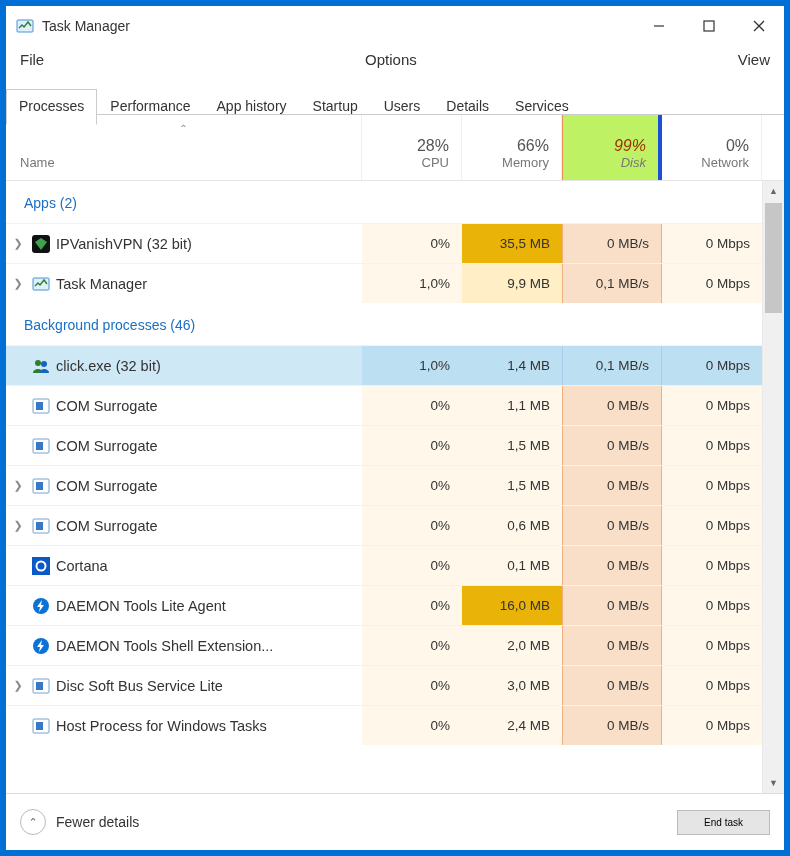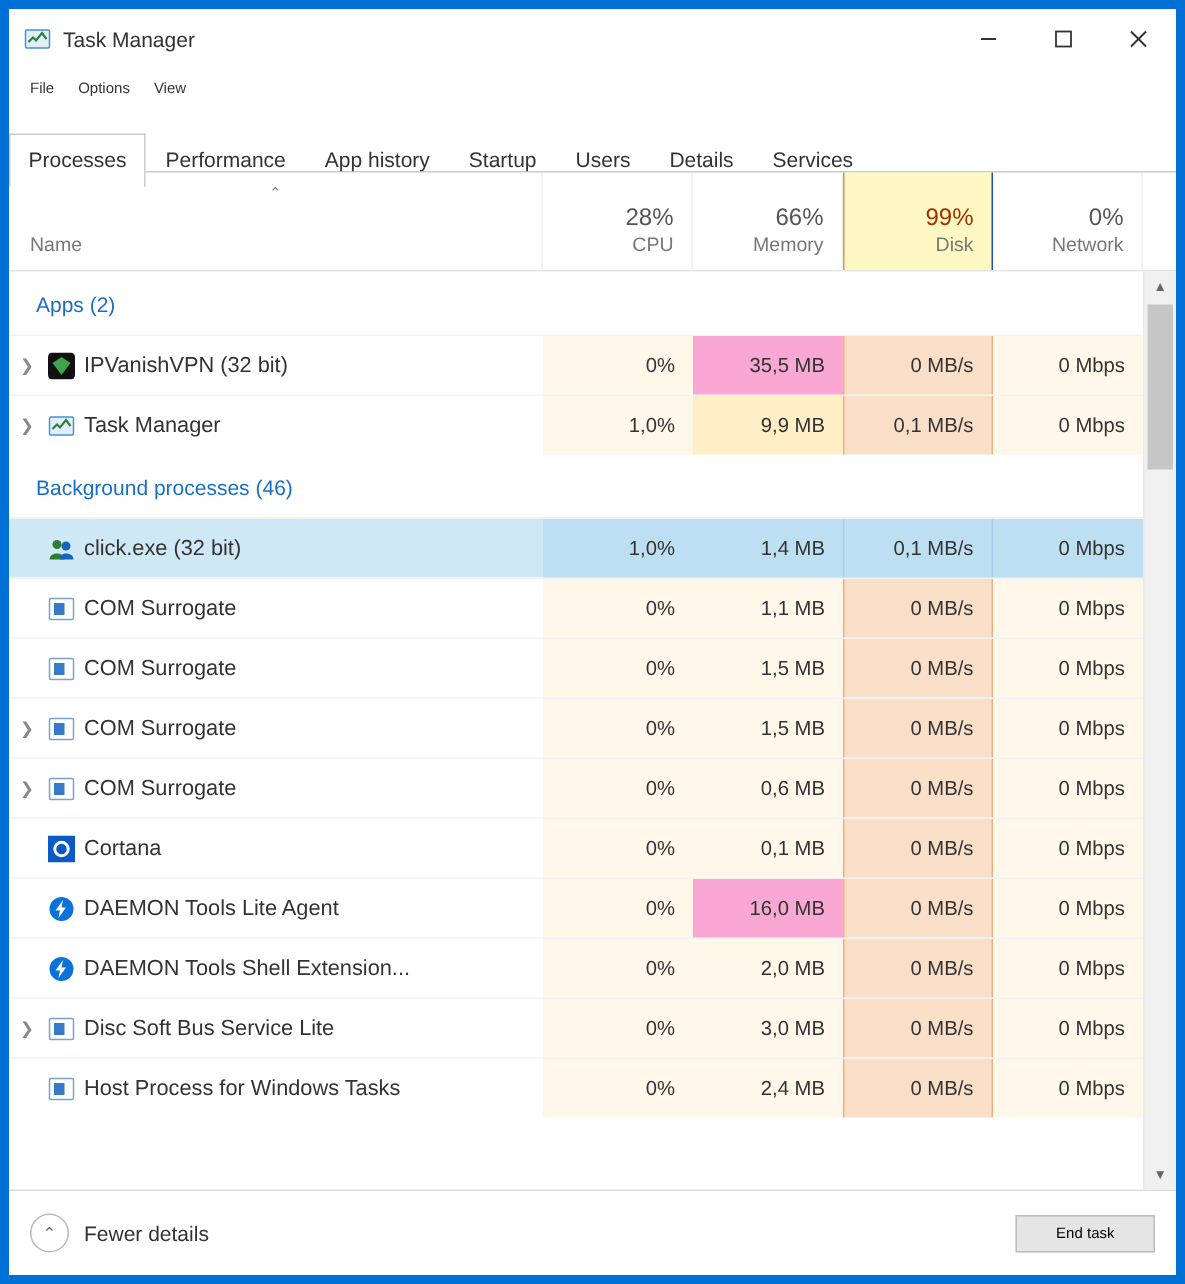--- a/index.html
+++ b/index.html
@@ -32,21 +32,22 @@
   width: 50px; height: 40px;
   display: flex; align-items: center; justify-content: center;
   font-size: 14px;
 }
 
 
 .menubar {
   height: 26px;
   display: flex; align-items: center;
   padding: 0 6px;
-  font-size: 10px;
+  font-size: 15px;
+  justify-content: space-between;
 }
 .menubar .menuitem { padding: 3px 8px; }
 
 
 .tabbar {
   display: flex;
   border-bottom: 1px solid #ccc;
   margin-top: 6px;
 }
 .tab {
@@ -86,23 +87,24 @@
 .headerrow .metriccol {
   width: 100px;
   display: flex;
   flex-direction: column;
   align-items: flex-end;
   justify-content: flex-end;
   padding: 0 12px 10px 0;
   border-right: 1px solid #f0f0f0;
 }
 .headerrow .metriccol.hot {
-  background: #fef9c3;
+  background: #bef264;
   border-left: 1px solid #e89050;
-  border-right: 1px solid #1d4ed8;
+  border-right: 4px solid #1d4ed8;
+  font-style: italic;
 }
 .headerrow .metriccol .pct { font-size: 16px; color: #555; line-height: 1.2; }
 .headerrow .metriccol.hot .pct { color: #a03000; }
 .headerrow .metriccol .lbl { font-size: 13px; color: #777; }
 .headerrow .namecol .lbl { font-size: 13px; color: #777; }
 .headerrow .scrollspace { width: 22px; }
 
 
 .body {
   flex: 1;
@@ -162,21 +164,21 @@
 }
 .row .cell {
   width: 100px;
   display: flex; align-items: center; justify-content: flex-end;
   padding-right: 12px;
   font-size: 13.5px;
 }
 
 .cell.heat0 { background: #fff8ea; }
 .cell.heat1 { background: #ffeec6; }
-.cell.heat2 { background: #f9a8d4; }
+.cell.heat2 { background: #eab308; }
 .cell.heatD { background: #fadfc8; border-left: 1px solid #f0b080; border-right: 1px solid #f0b080; }
 .row.selected { background: #cfe8f6; }
 .row.selected .cell { background: #bddff2 !important; border-color: #a8cde6 !important; }
 
 
 .footer {
   height: 56px;
   display: flex;
   align-items: center;
   padding: 0 14px;

